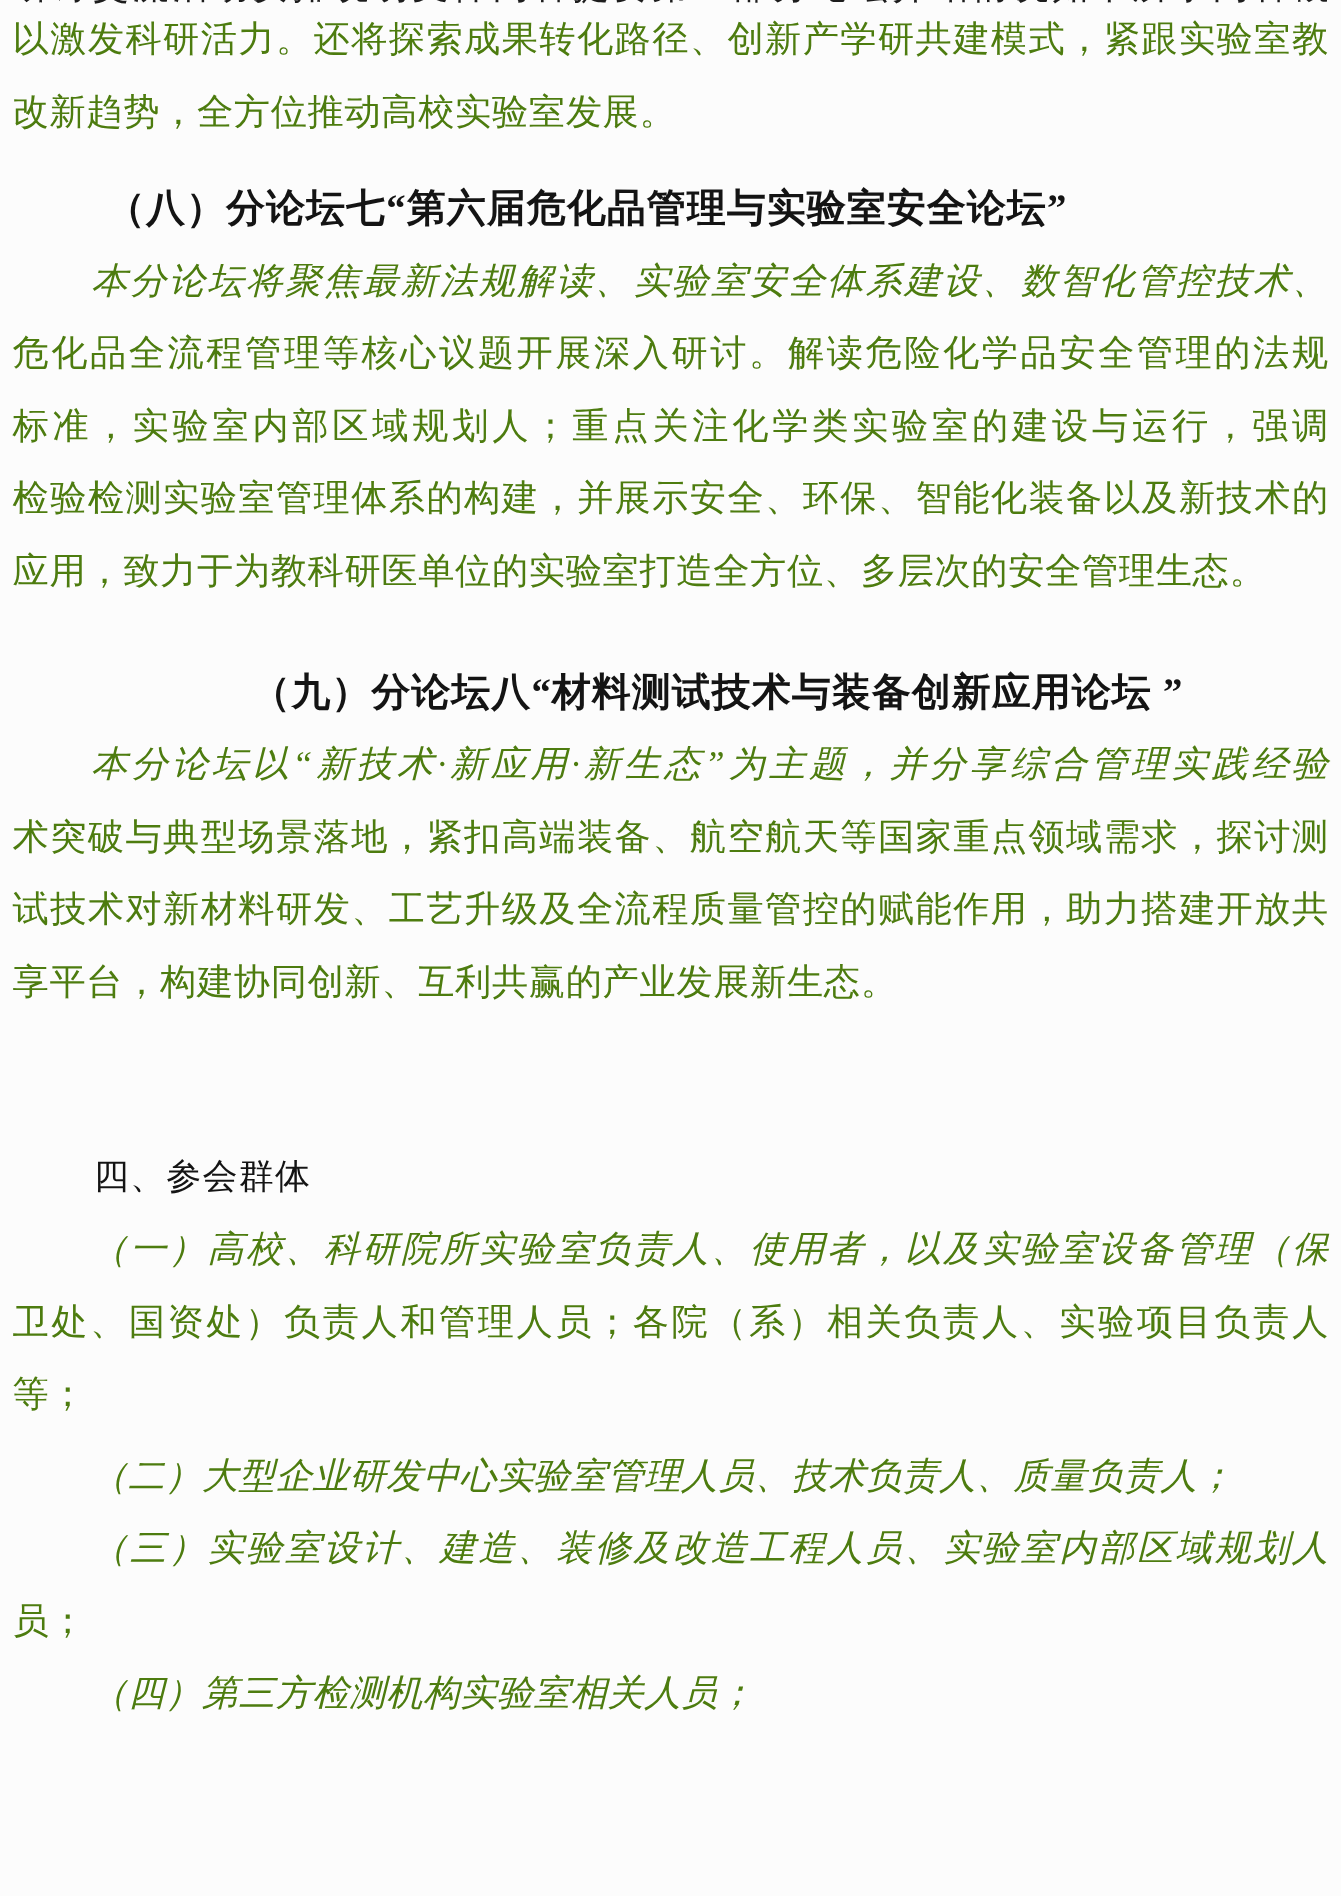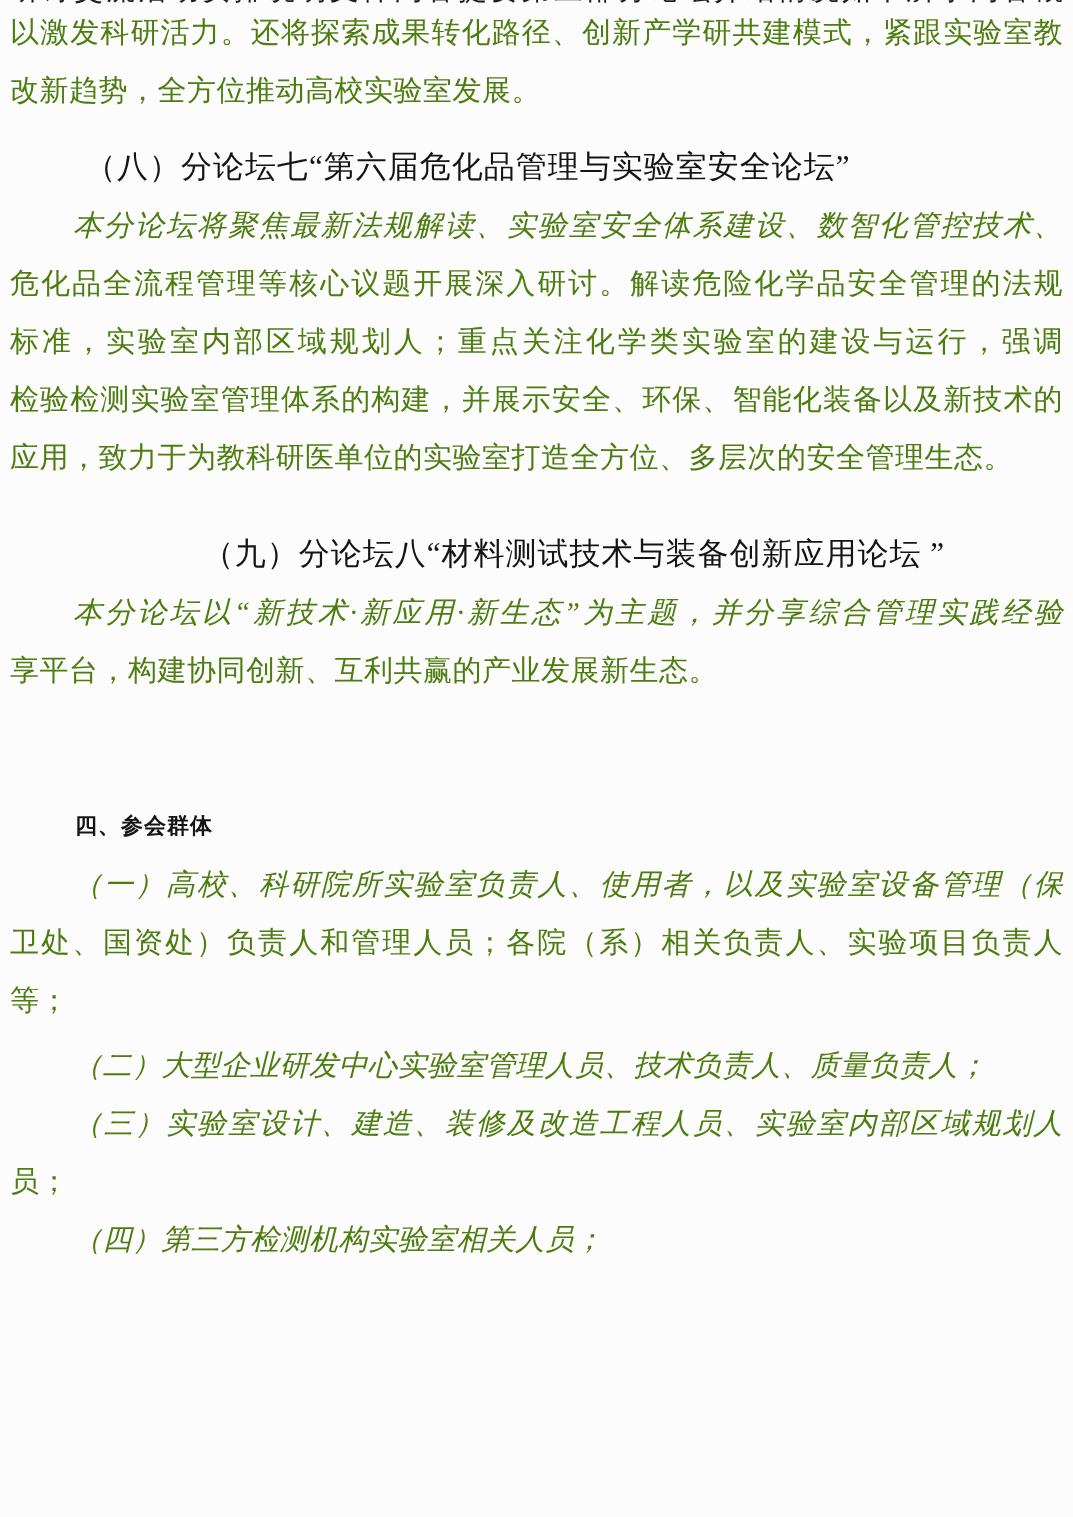--- a/index.html
+++ b/index.html
@@ -48,29 +48,29 @@
   }
   .line.justify {
     text-align: justify;
     text-align-last: justify;
   }
   .line.indent {
     padding-left: 63px;
     font-style: italic;
   }
   .line.sub-heading {
-    font-weight: 400;
+    font-weight: 700;
     font-size: 31px;
     padding-left: 75px;
     color: #141414;
     letter-spacing: 1px;
   }
   .line.chapter-heading {
-    font-weight: 700;
-    font-size: 22px;
+    font-weight: 400;
+    font-size: 28px;
     padding-left: 65px;
     color: #141414;
     letter-spacing: 1px;
   }
   .gap-a { margin-top: 19px; }
   .gap-b { margin-top: 39px; text-align: center; }
   .gap-c { margin-top: 98px; }
   .gap-d { margin-top: 7px; }
 </style>
 </head>
@@ -84,20 +84,22 @@
     <div class="line body justify">以激发科研活力。还将探索成果转化路径、创新产学研共建模式，紧跟实验室教</div>
     <div class="line body">改新趋势，全方位推动高校实验室发展。</div>
     <div class="line sub-heading gap-a">（八）分论坛七“第六届危化品管理与实验室安全论坛”</div>
     <div class="line body indent justify">本分论坛将聚焦最新法规解读、实验室安全体系建设、数智化管控技术、</div>
     <div class="line body justify">危化品全流程管理等核心议题开展深入研讨。解读危险化学品安全管理的法规</div>
     <div class="line body justify">标准，实验室内部区域规划人；重点关注化学类实验室的建设与运行，强调</div>
     <div class="line body justify">检验检测实验室管理体系的构建，并展示安全、环保、智能化装备以及新技术的</div>
     <div class="line body">应用，致力于为教科研医单位的实验室打造全方位、多层次的安全管理生态。</div>
     <div class="line sub-heading gap-b">（九）分论坛八“材料测试技术与装备创新应用论坛 ”</div>
     <div class="line body indent justify">本分论坛以“新技术·新应用·新生态”为主题，并分享综合管理实践经验</div>
+    <div class="line body justify">术突破与典型场景落地，紧扣高端装备、航空航天等国家重点领域需求，探讨测</div>
+    <div class="line body justify">试技术对新材料研发、工艺升级及全流程质量管控的赋能作用，助力搭建开放共</div>
     <div class="line body">享平台，构建协同创新、互利共赢的产业发展新生态。</div>
     <div class="line chapter-heading gap-c">四、参会群体</div>
     <div class="line body indent justify">（一）高校、科研院所实验室负责人、使用者，以及实验室设备管理（保</div>
     <div class="line body justify">卫处、国资处）负责人和管理人员；各院（系）相关负责人、实验项目负责人</div>
     <div class="line body">等；</div>
     <div class="line body indent gap-d">（二）大型企业研发中心实验室管理人员、技术负责人、质量负责人；</div>
     <div class="line body indent justify">（三）实验室设计、建造、装修及改造工程人员、实验室内部区域规划人</div>
     <div class="line body">员；</div>
     <div class="line body indent">（四）第三方检测机构实验室相关人员；</div>
   </div>

